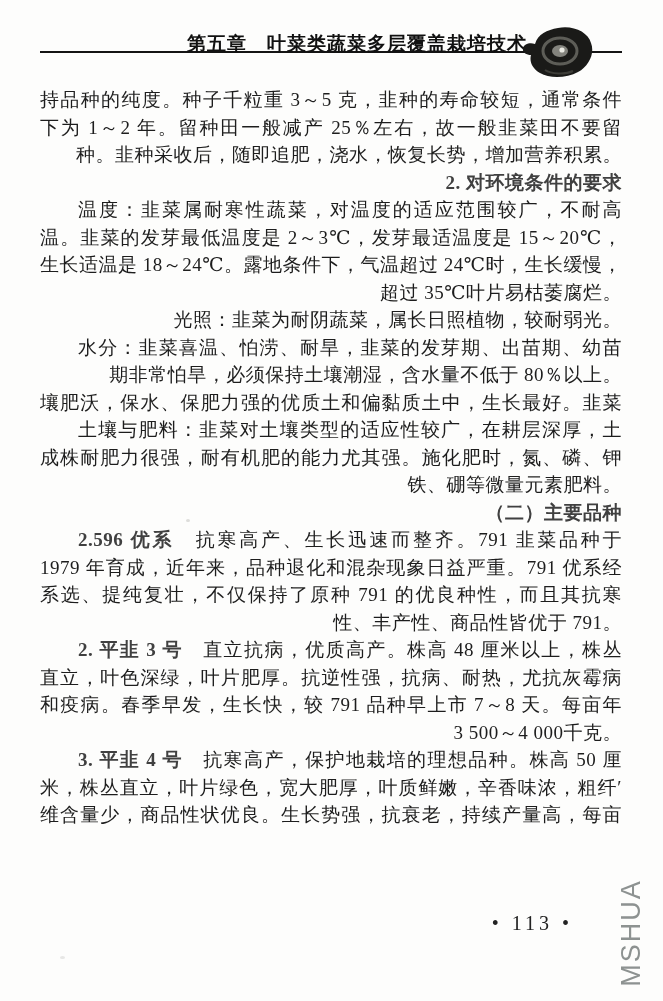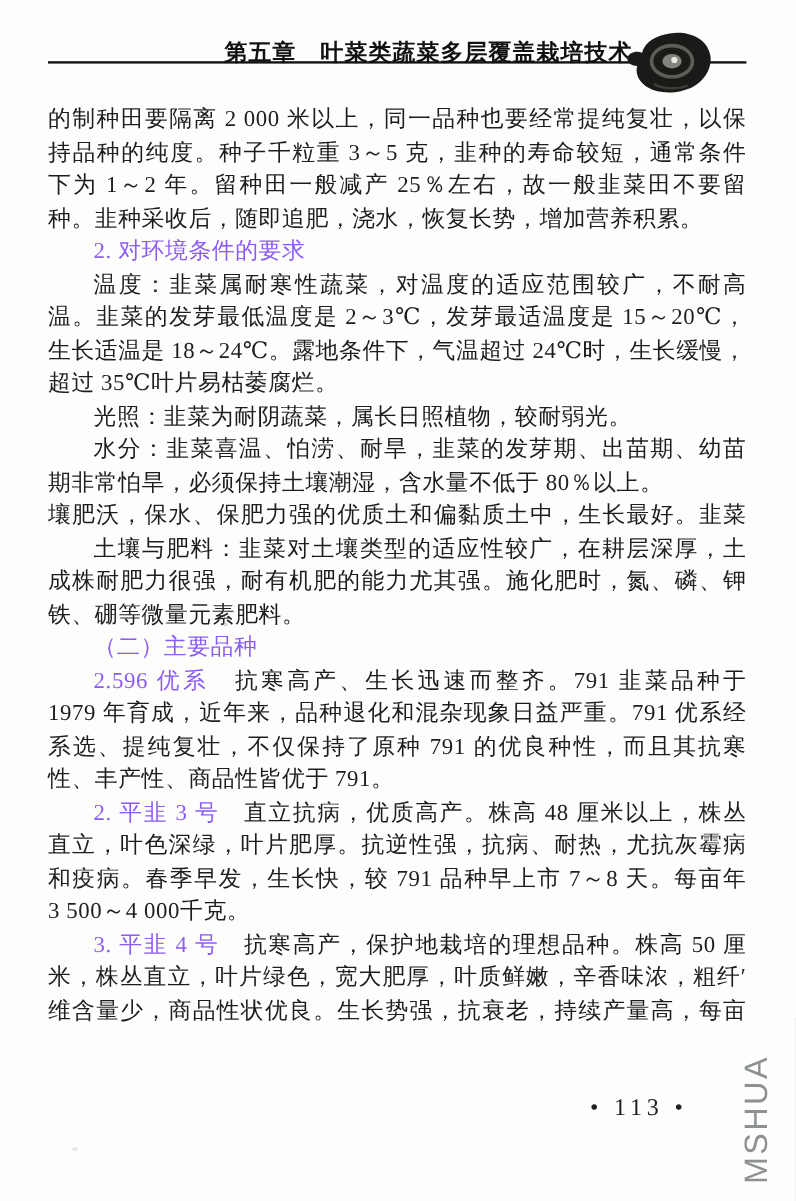--- a/index.html
+++ b/index.html
@@ -43,28 +43,28 @@
   }
   
   .body{
     position:absolute;
     top:86px;left:40px;
     width:582px;
     font-size:19px;
     line-height:27.5px;
     letter-spacing:0.5px;
   }
-  .line{white-space:nowrap;}
+  .line{white-space:nowrap;text-align:right;}
   .line.j{
     white-space:normal;
     text-align:justify;
     text-align-last:justify;
   }
   .line.indent{padding-left:38px;}
-  .b{font-weight:normal;color:#8b5cf6;}
+  .b{font-weight:bold;color:#404040;}
   
   .pageno{
     position:absolute;
     top:912px;right:90px;
     font-size:20px;
     letter-spacing:4px;
     color:#222;
   }
   .watermark{
     position:absolute;
@@ -99,21 +99,20 @@
     <svg width="74" height="52" viewBox="0 0 74 52" xmlns="http://www.w3.org/2000/svg">
       <path d="M37 2 C52 -1 67 6 70 17 C74 27 68 40 57 46 C46 52 29 53 19 47 C12 43 8 36 10 29 C5 29 1 26 2 22 C3 18 9 16 14 18 C17 8 26 4 37 2 Z" fill="var(--stamp)"></path>
       <ellipse cx="39" cy="25" rx="17" ry="13" fill="none" stroke="#6e6e68" stroke-width="3" opacity="0.8"></ellipse>
       <ellipse cx="39" cy="25" rx="8" ry="6" fill="#8f8f88" opacity="0.9"></ellipse>
       <circle cx="41" cy="24" r="2.6" fill="#e9e9e2"></circle>
       <path d="M24 44 C30 48 44 49 52 45" stroke="#55554f" stroke-width="2" fill="none" opacity="0.6"></path>
     </svg>
   </div>
 
   <main class="body" id="body-lines">
-      <div class="line j"><span>的制种田要隔离 2 000 米以上，同一品种也要经常提纯复壮，以保</span></div>
       <div class="line j"><span>持品种的纯度。种子千粒重 3～5 克，韭种的寿命较短，通常条件</span></div>
       <div class="line j"><span>下为 1～2 年。留种田一般减产 25％左右，故一般韭菜田不要留</span></div>
       <div class="line"><span>种。韭种采收后，随即追肥，浇水，恢复长势，增加营养积累。</span></div>
       <div class="line indent"><span class="b">2. 对环境条件的要求</span></div>
       <div class="line indent j"><span>温度：韭菜属耐寒性蔬菜，对温度的适应范围较广，不耐高</span></div>
       <div class="line j"><span>温。韭菜的发芽最低温度是 2～3℃，发芽最适温度是 15～20℃，</span></div>
       <div class="line j"><span>生长适温是 18～24℃。露地条件下，气温超过 24℃时，生长缓慢，</span></div>
       <div class="line"><span>超过 35℃叶片易枯萎腐烂。</span></div>
       <div class="line indent"><span>光照：韭菜为耐阴蔬菜，属长日照植物，较耐弱光。</span></div>
       <div class="line indent j"><span>水分：韭菜喜温、怕涝、耐旱，韭菜的发芽期、出苗期、幼苗</span></div>

